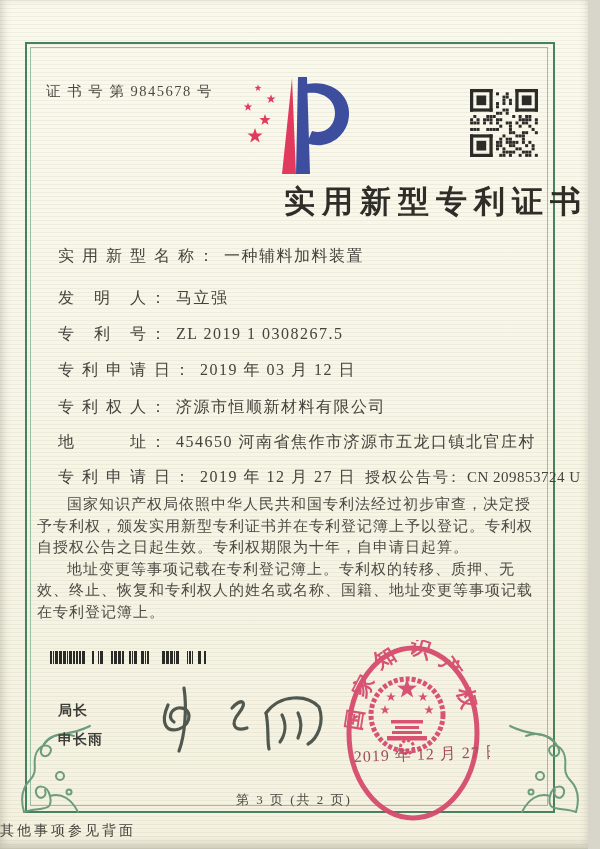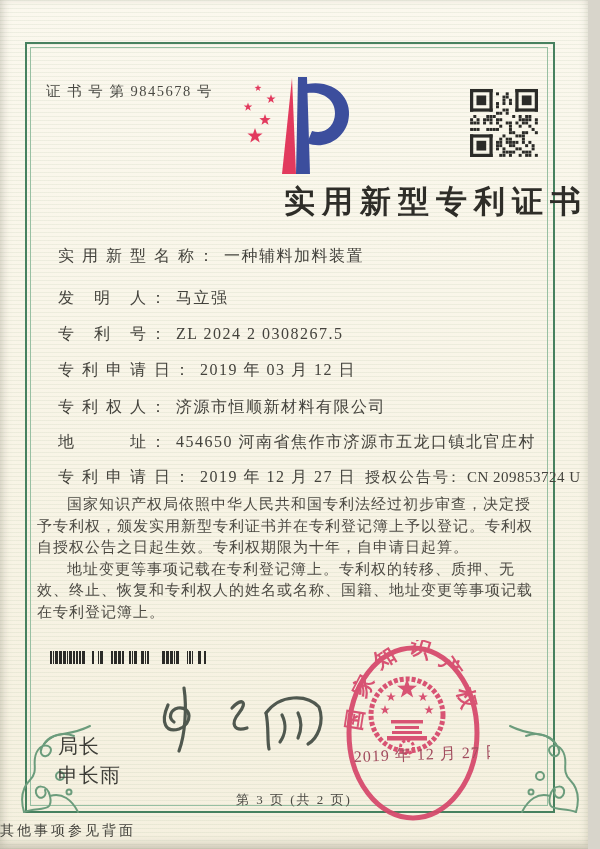--- a/index.html
+++ b/index.html
@@ -37,21 +37,21 @@
   .row .pair2{position:absolute;left:307px;top:0;font-size:15px;}
   .row .pair2 .lbl{letter-spacing:2px;}
   .row .pair2 .val{margin-left:6px;letter-spacing:.5px;}
 
   .paras{position:absolute;left:37px;top:494px;width:503px;font-size:15px;
     line-height:21.5px;letter-spacing:1px;color:#4c4a43;}
   .paras p{margin:0;text-indent:2em;}
 
   .barcode{position:absolute;left:50px;top:651px;width:158px;height:13px;}
 
-  .signer{position:absolute;left:58px;top:732px;font-size:20px;color:#3e3e38;line-height:29px;}
+  .signer{position:absolute;left:58px;top:696px;font-size:14px;color:#3e3e38;line-height:29px;font-weight:bold;}
   .signer div{letter-spacing:1px;}
   .signature{position:absolute;left:146px;top:683px;width:195px;height:74px;}
 
   .seal{position:absolute;left:340px;top:640px;width:150px;height:195px;opacity:.93;}
   .seal-arc-text{font-size:21px;font-weight:700;letter-spacing:11px;fill:#d6486b;
     font-family:"Liberation Serif","DejaVu Serif",serif;}
   .seal-date{font-size:16px;letter-spacing:1px;fill:#9c4055;
     font-family:"Liberation Serif","DejaVu Serif",serif;}
 
   .page-no{position:absolute;left:0;top:791px;width:100%;text-align:center;
@@ -234,21 +234,21 @@
 
   <div class="title">实用新型专利证书</div>
 
   <div class="row" style="top:247px">
     <span class="lbl">实用新型名称</span><span class="colon">：</span><span class="val">一种辅料加料装置</span>
   </div>
   <div class="row" style="top:289px">
     <span class="lbl">发 明 人</span><span class="colon">：</span><span class="val">马立强</span>
   </div>
   <div class="row" style="top:325px">
-    <span class="lbl">专 利 号</span><span class="colon">：</span><span class="val">ZL 2024 2 0308267.5</span>
+    <span class="lbl">专 利 号</span><span class="colon">：</span><span class="val">ZL 2019 1 0308267.5</span>
   </div>
   <div class="row" style="top:361px">
     <span class="lbl">专利申请日</span><span class="colon">：</span><span class="val">2019 年 03 月 12 日</span>
   </div>
   <div class="row" style="top:398px">
     <span class="lbl">专利权人</span><span class="colon">：</span><span class="val">济源市恒顺新材料有限公司</span>
   </div>
   <div class="row" style="top:433px">
     <span class="lbl">地　　址</span><span class="colon">：</span><span class="val">454650 河南省焦作市济源市五龙口镇北官庄村</span>
   </div>

